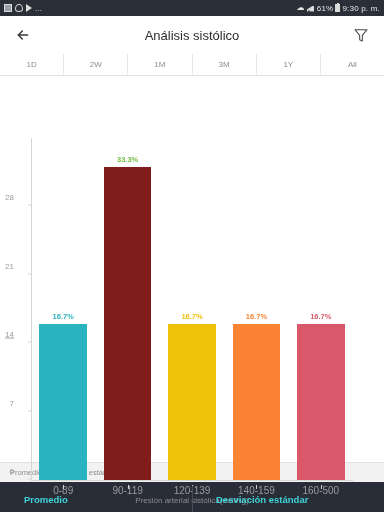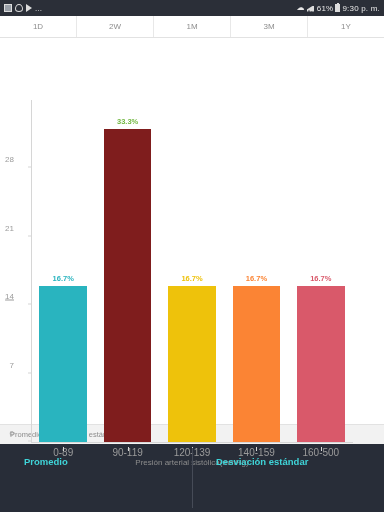--- a/index.html
+++ b/index.html
@@ -100,36 +100,54 @@
     </div>
     <div class="sb-right">
       <span class="ico-wifi">☁</span>
       <span class="ico-sig"></span>
       <span>61%</span>
       <span class="ico-batt"></span>
       <span>9:30 p. m.</span>
     </div>
   </div>
 
+  <div class="appbar">
+    <div class="iconbtn">
+      <svg width="16" height="16" viewBox="0 0 24 24" fill="none" stroke="#3a3a3a" stroke-width="2.2" stroke-linecap="round" stroke-linejoin="round">
+        <line x1="19" y1="12" x2="5" y2="12"></line>
+        <polyline points="11 18 5 12 11 6"></polyline>
+      </svg>
+    </div>
+    <div class="appbar-title">Análisis sistólico</div>
+    <div class="spacer"></div>
+    <div class="iconbtn">
+      <svg width="16" height="16" viewBox="0 0 24 24" fill="none" stroke="#4a4a4a" stroke-width="1.6" stroke-linecap="round" stroke-linejoin="round">
+        <polygon points="21 4 3 4 10 12.5 10 19 14 21 14 12.5 21 4"></polygon>
+      </svg>
+    </div>
+  </div>
 
   <div class="tabs">
     <div class="tab">
         <span>1D</span>
       </div>
     <div class="tab">
         <span>2W</span>
       </div>
     <div class="tab">
         <span>1M</span>
       </div>
     <div class="tab">
         <span>3M</span>
       </div>
     <div class="tab">
         <span>1Y</span>
+      </div>
+    <div class="tab">
+        <span>All</span>
       </div>
   </div>
 
   <div class="chart-wrap">
     <div class="axis-y"></div>
     <div class="axis-x"></div>
     <div class="plot">
       <div id="yticks">
           <div class="ytick" style="bottom: 0%;">0</div>
           <div class="ytick-mark" style="bottom: 0%;"></div>

